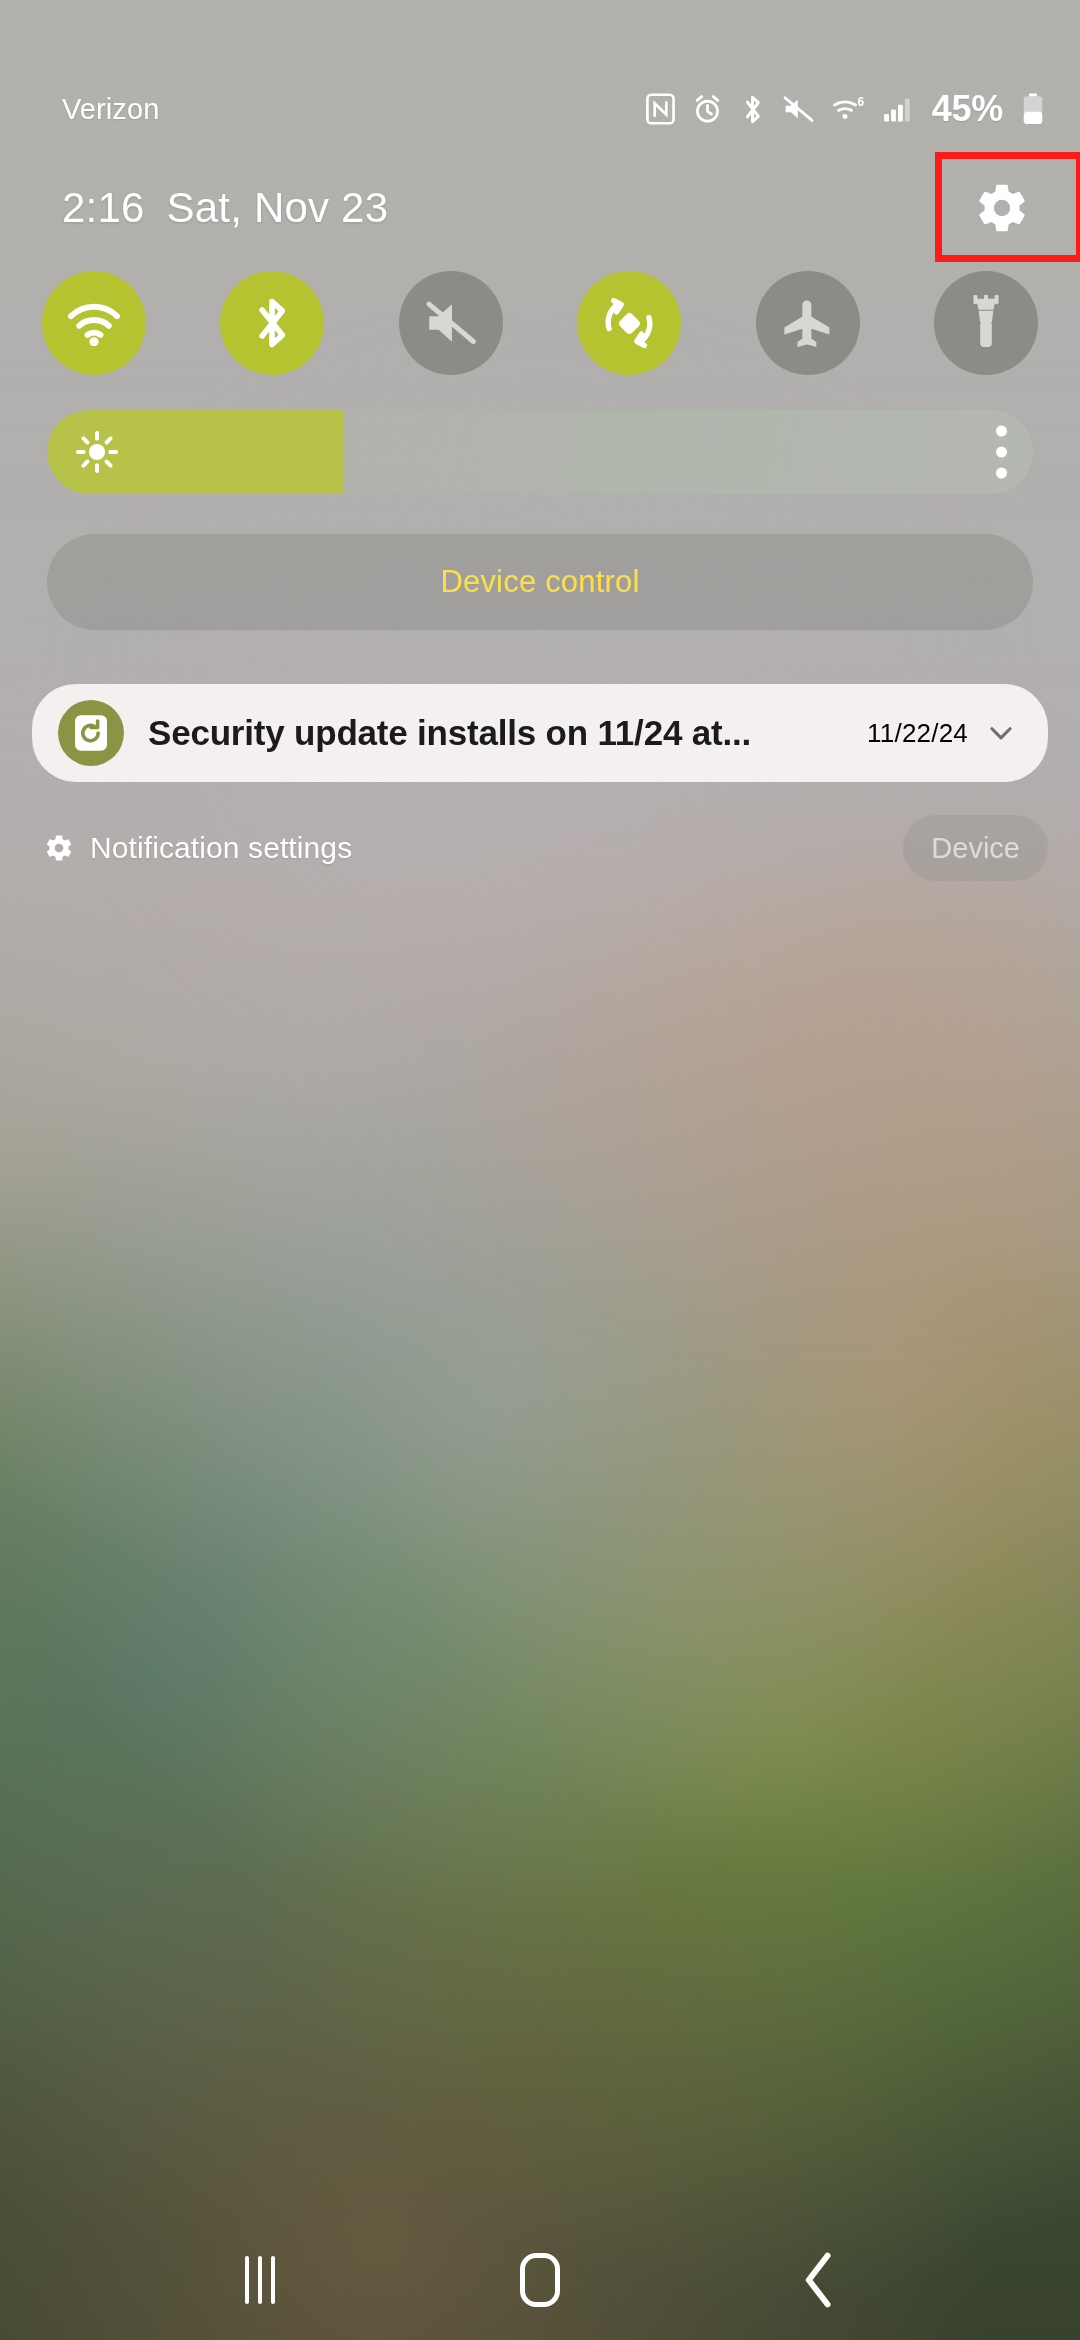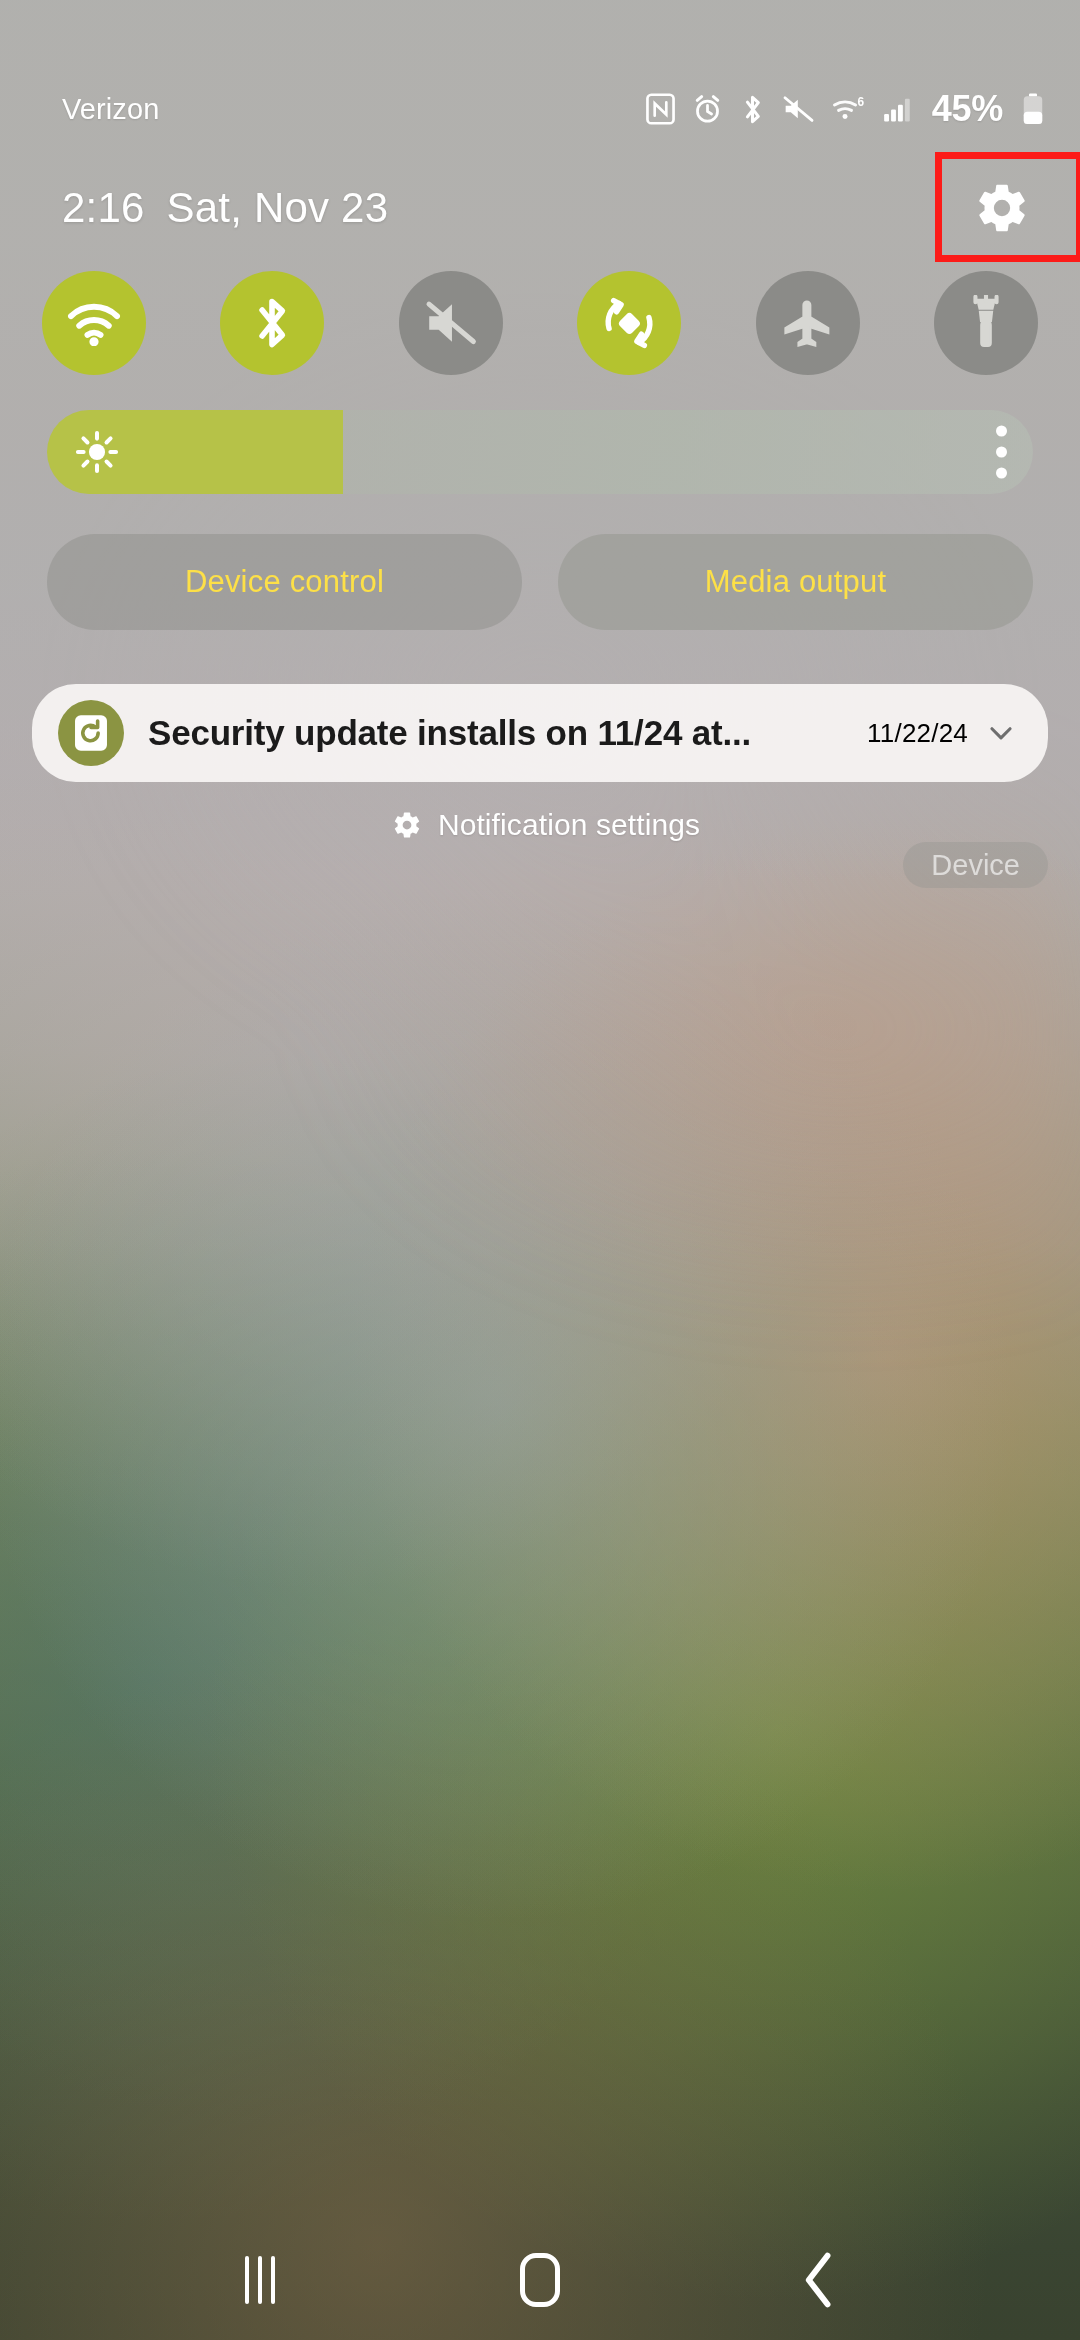--- a/index.html
+++ b/index.html
@@ -179,21 +179,21 @@
   #notif-time{
     margin-left:auto;
     font-size:26px; color:#000000; letter-spacing:0.2px;
     white-space:nowrap;
   }
   #notif-expand{ margin-left:16px; display:flex; align-items:center; cursor:pointer; }
 
   
   #notif-footer{
     position:absolute; left:0; top:808px; width:1080px; height:80px;
-    display:flex; align-items:center; padding:0 32px 0 44px;flex-direction:column;
+    display:flex; align-items:center; padding:0 32px 0 44px;
   }
   #notification-settings{
     display:flex; align-items:center; gap:16px;
     color:#ffffff; font-size:30px; letter-spacing:0.1px; cursor:pointer;
     text-shadow:0 1px 2px rgba(0,0,0,.12);
   }
   #clear-button{
     margin-left:auto;
     min-width:136px; height:66px; padding:0 28px;
     border-radius:33px; border:none;
@@ -353,21 +353,20 @@
     <div id="brightness-menu">
       <i></i>
       <i></i>
       <i></i>
     </div>
   </div>
 </div>
 
 <div id="action-row">
   <button class="action-btn" id="device-control-button">Device control</button>
-  <button class="action-btn" id="media-output-button">Media output</button>
 </div>
 
 <div id="notification-card">
   <div id="notif-app-icon">
     <svg width="34" height="38" viewBox="0 0 20 22">
       <rect x="0.6" y="0.6" width="18.8" height="20.8" rx="3.4" fill="#ffffff"></rect>
       <path d="M14.2 11a4.5 4.5 0 1 1-1.55-3.4" fill="none" stroke="#8b9442" stroke-width="2.1" stroke-linecap="round"></path>
       <path d="M13.9 3.9v3.9h-3.9" fill="none" stroke="#8b9442" stroke-width="2.1" stroke-linecap="round" stroke-linejoin="round"></path>
     </svg>
   </div>

